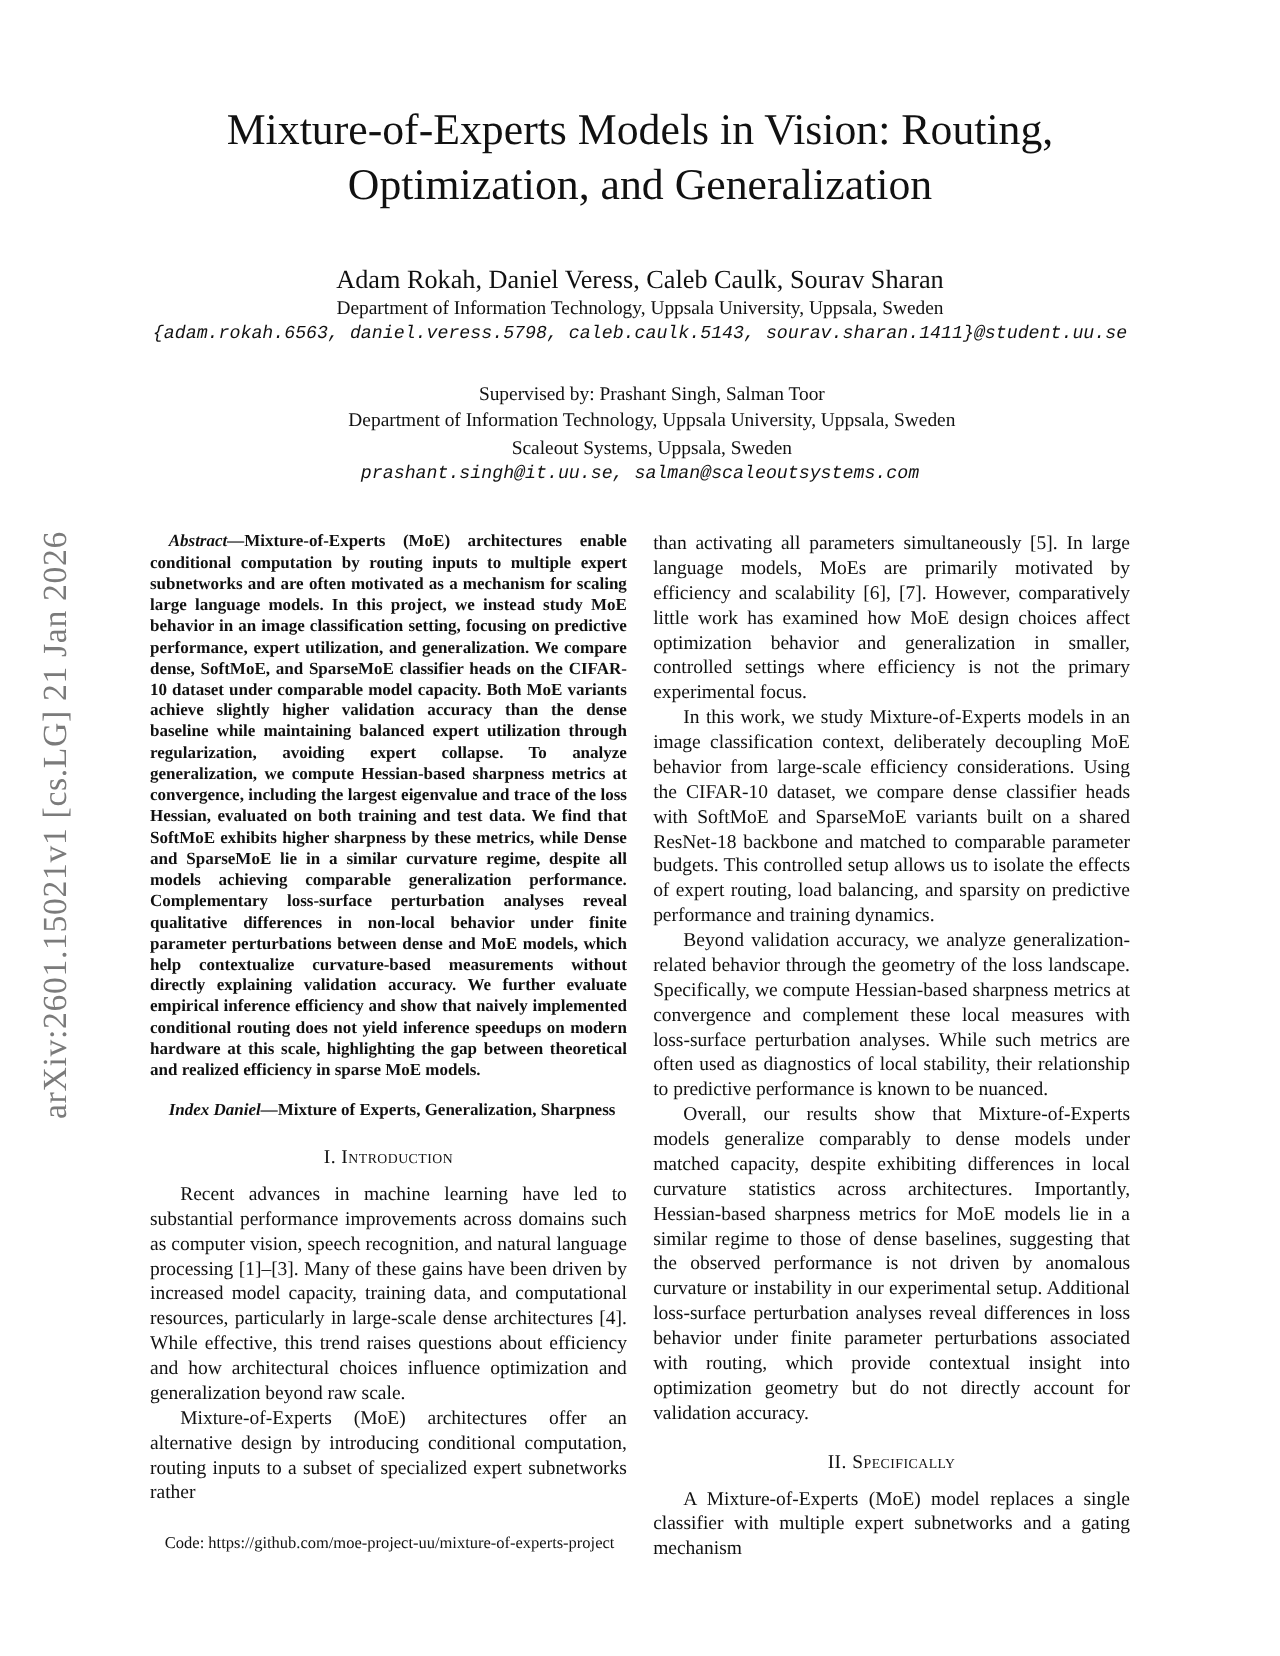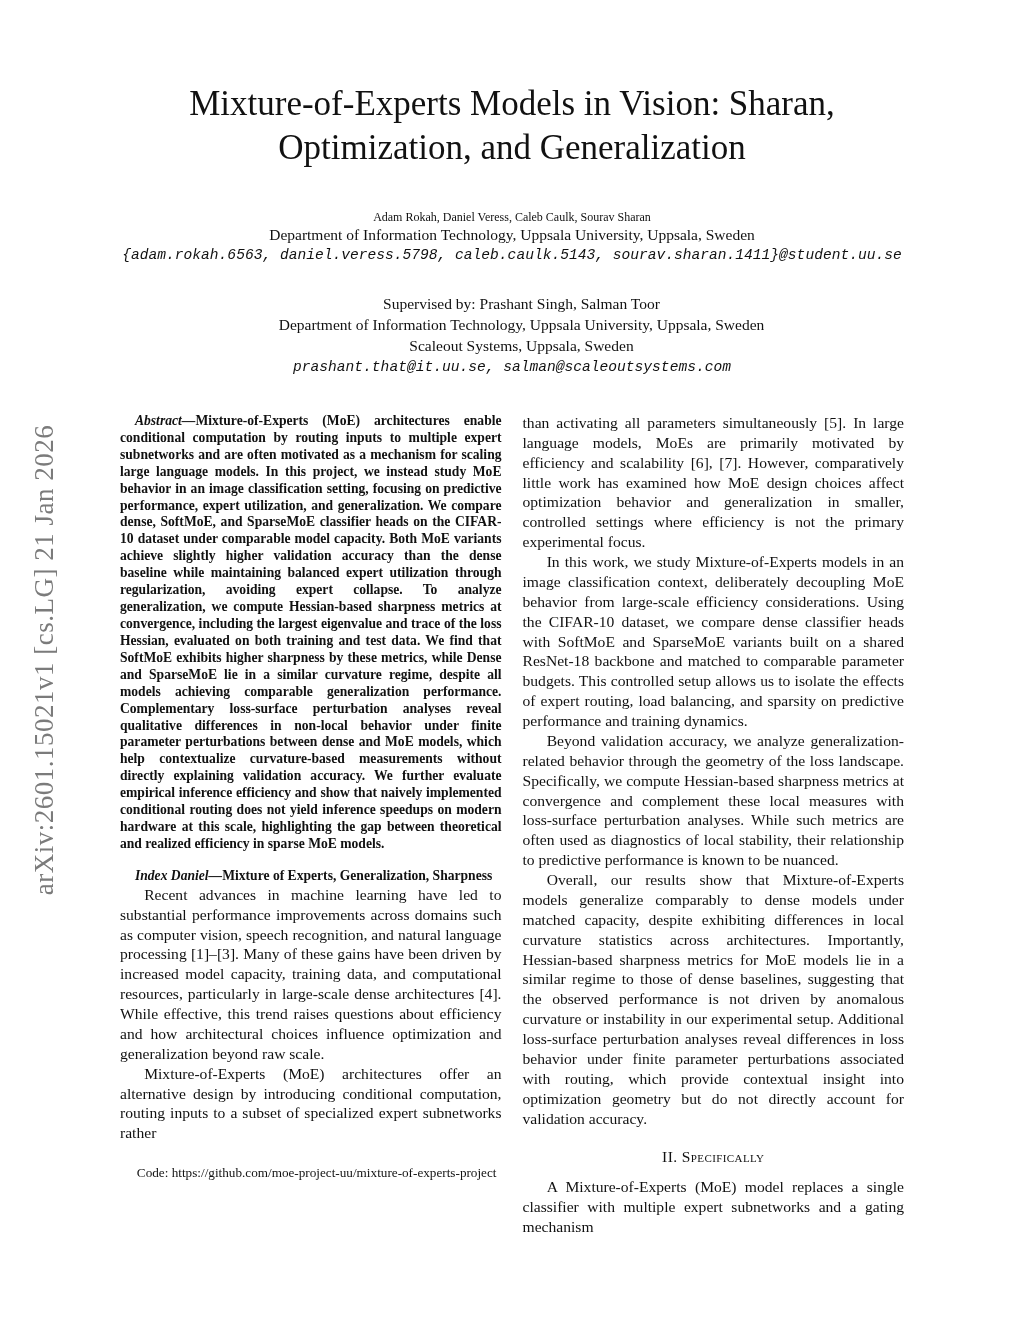--- a/index.html
+++ b/index.html
@@ -34,21 +34,21 @@
     text-align: center;
   }
   .paper-title {
     font-size: 35px;
     line-height: 1.27;
     max-width: 820px;
     margin: 0 auto;
     font-weight: normal;
   }
   .author-block { margin-top: 38px; line-height: 1.35; }
-  .author-names { font-size: 12px; }
+  .author-names { font-size: 21px; }
   .affiliation { font-size: 15.5px; }
   .emails {
     font-family: "Liberation Mono", "DejaVu Sans Mono", monospace;
     font-size: 14.6px;
     white-space: nowrap;
     font-style: italic;
   }
   .supervised-block { margin-top: 27px; line-height: 1.38; }
   .supervised-line { font-size: 15.5px; padding-left: 19px; }
   
@@ -87,66 +87,67 @@
     font-size: 15.6px;
     line-height: 1.275;
     margin: 0;
     text-indent: 1.55em;
   }
   .body-par.no-indent { text-indent: 0; }
   .footnote {
     font-size: 13.2px;
     margin-top: 22px;
     text-indent: 0.9em;
-    text-align: center;
+    text-align: left;
   }
   .subsec-heading {
     font-style: italic;
     font-size: 15.5px;
     font-weight: normal;
     margin: 14px 0 9px 0;
     text-align: left;
     text-indent: 0;
   }
 </style>
 </head>
 <body>
 
 <div class="page">
 
   <div class="arxiv-sidebar">arXiv:2601.15021v1  [cs.LG]  21 Jan 2026</div>
 
   <div class="header">
-    <h1 class="paper-title">Mixture-of-Experts Models in Vision: Sharan, Optimization, and Generalization</h1>
+    <h1 class="paper-title">Mixture-of-Experts Models in Vision: Routing, Optimization, and Generalization</h1>
 
     <div class="author-block">
       <div class="author-names">Adam Rokah, Daniel Veress, Caleb Caulk, Sourav Sharan</div>
       <div class="affiliation">Department of Information Technology, Uppsala University, Uppsala, Sweden</div>
       <div class="emails">{adam.rokah.6563, daniel.veress.5798, caleb.caulk.5143, sourav.sharan.1411}@student.uu.se</div>
     </div>
 
     <div class="supervised-block">
       <div class="supervised-line">Supervised by: Prashant Singh, Salman Toor</div>
       <div class="supervised-line">Department of Information Technology, Uppsala University, Uppsala, Sweden</div>
       <div class="supervised-line">Scaleout Systems, Uppsala, Sweden</div>
-      <div class="emails">prashant.that@it.uu.se, salman@scaleoutsystems.com</div>
+      <div class="emails">prashant.singh@it.uu.se, salman@scaleoutsystems.com</div>
     </div>
   </div>
 
   <div class="columns">
 
     <div class="col">
       <p class="abstract">
         <span class="abstract-label">Abstract—</span><span>Mixture-of-Experts (MoE) architectures enable conditional computation by routing inputs to multiple expert subnetworks and are often motivated as a mechanism for scaling large language models. In this project, we instead study MoE behavior in an image classification setting, focusing on predictive performance, expert utilization, and generalization. We compare dense, SoftMoE, and SparseMoE classifier heads on the CIFAR-10 dataset under comparable model capacity. Both MoE variants achieve slightly higher validation accuracy than the dense baseline while maintaining balanced expert utilization through regularization, avoiding expert collapse. To analyze generalization, we compute Hessian-based sharpness metrics at convergence, including the largest eigenvalue and trace of the loss Hessian, evaluated on both training and test data. We find that SoftMoE exhibits higher sharpness by these metrics, while Dense and SparseMoE lie in a similar curvature regime, despite all models achieving comparable generalization performance. Complementary loss-surface perturbation analyses reveal qualitative differences in non-local behavior under finite parameter perturbations between dense and MoE models, which help contextualize curvature-based measurements without directly explaining validation accuracy. We further evaluate empirical inference efficiency and show that naively implemented conditional routing does not yield inference speedups on modern hardware at this scale, highlighting the gap between theoretical and realized efficiency in sparse MoE models.</span>
       </p>
 
       <p class="index-terms">
         <span class="index-label">Index Daniel—</span><span>Mixture of Experts, Generalization, Sharpness</span>
       </p>
 
+      <h2 class="sec-heading">I. Introduction</h2>
 
       <p class="body-par">Recent advances in machine learning have led to substantial performance improvements across domains such as computer vision, speech recognition, and natural language processing [1]–[3]. Many of these gains have been driven by increased model capacity, training data, and computational resources, particularly in large-scale dense architectures [4]. While effective, this trend raises questions about efficiency and how architectural choices influence optimization and generalization beyond raw scale.</p>
 
       <p class="body-par">Mixture-of-Experts (MoE) architectures offer an alternative design by introducing conditional computation, routing inputs to a subset of specialized expert subnetworks rather</p>
 
       <div class="footnote">Code: https://github.com/moe-project-uu/mixture-of-experts-project</div>
     </div>
 
     <div class="col">
       <p class="body-par no-indent">than activating all parameters simultaneously [5]. In large language models, MoEs are primarily motivated by efficiency and scalability [6], [7]. However, comparatively little work has examined how MoE design choices affect optimization behavior and generalization in smaller, controlled settings where efficiency is not the primary experimental focus.</p>

